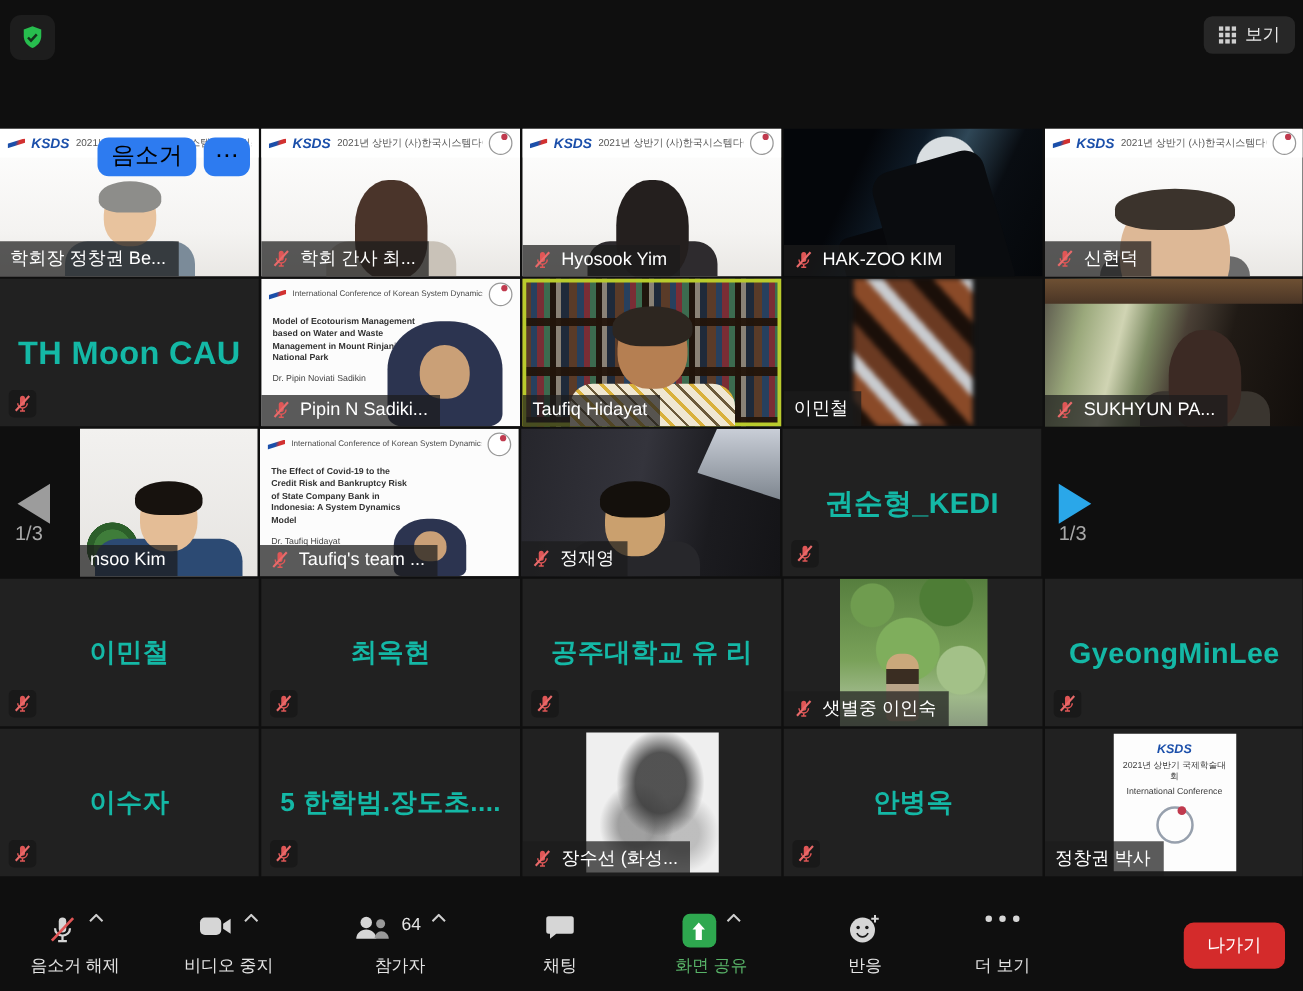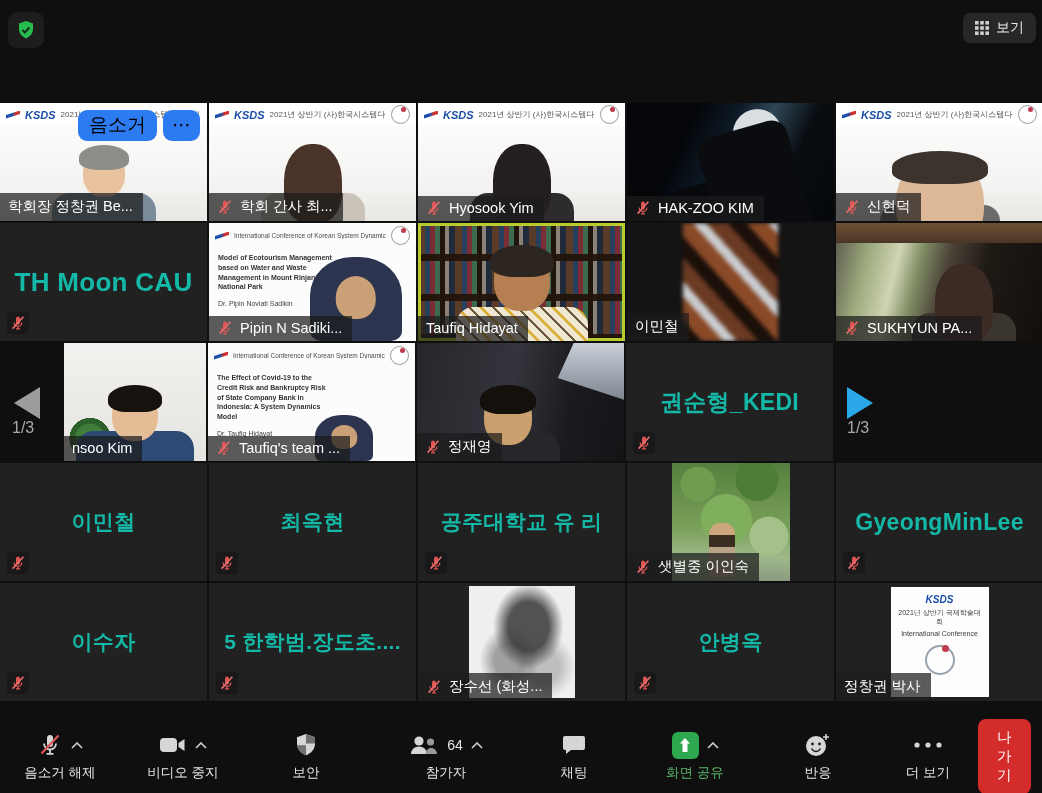--- a/index.html
+++ b/index.html
@@ -144,21 +144,21 @@
     border-bottom:16px solid rgba(0,0,0,0);border-left:26px solid #2aa7e9;cursor:pointer;}
   .pageno{position:absolute;top:76px;left:12px;color:#a8a8a8;font-size:16px;}
   .row3 .tile.narrowL{width:142px;}
   .row3 .tile.narrowR{width:157px;}
 
   
   .toolbar{position:absolute;bottom:0;left:0;width:100%;height:73px;display:flex;
     align-items:center;padding:0 10px;box-sizing:border-box;}
   .titem{position:relative;display:flex;flex-direction:column;align-items:center;
     justify-content:center;gap:5px;cursor:pointer;flex:none;}
-  .ticon-row{display:flex;align-items:center;gap:8px;height:28px;}
+  .ticon-row{display:flex;align-items:flex-start;gap:8px;height:28px;}
   .tlabel{font-size:13.5px;color:#e4e4e4;white-space:nowrap;}
   .titem.green .tlabel{color:#58b368;}
   .count{color:#e4e4e4;font-size:14px;}
   .chev{display:inline-flex;}
   .share-sq{width:27px;height:27px;background:#2ea84f;border-radius:6px;display:flex;
     align-items:center;justify-content:center;}
   .leave-btn{margin-left:auto;background:#d42b2b;color:#fff;border:none;border-radius:8px;
     font-size:14.5px;padding:9px 19px;cursor:pointer;font-family:inherit;margin-right:4px;}
   .w1{width:100px;margin-right:14px;} .w2{width:118px;margin-right:14px;}
   .w3{width:100px;margin-right:26px;} .w4{width:128px;margin-right:16px;}
@@ -640,31 +640,20 @@
         </span>
         <span class="chev">
   <svg viewBox="0 0 12 7" width="12" height="7" aria-hidden="true">
     <polyline points="1,6 6,1 11,6" fill="none" stroke="#cfcfcf" stroke-width="1.6"></polyline>
   </svg>
 </span>
       </div>
       <div class="tlabel">비디오 중지</div>
     </div>
 
-    <div class="titem w3">
-      <div class="ticon-row">
-        <span style="display:inline-flex;">
-          <svg viewBox="0 0 22 24" width="22" height="24">
-            <path d="M11 1l9 3.2v6.3c0 5.6-3.8 9.8-9 11.7-5.2-1.9-9-6.1-9-11.7V4.2z" fill="#d6d6d6"></path>
-            <path d="M11 1l9 3.2v6.3h-9zM11 12.3v9.9c-5.2-1.9-9-6.1-9-11.7v1.8z" fill="#6f6f6f"></path>
-          </svg>
-        </span>
-      </div>
-      <div class="tlabel">보안</div>
-    </div>
 
     <div class="titem w4">
       <div class="ticon-row">
         <span style="display:inline-flex;">
           <svg viewBox="0 0 30 22" width="30" height="22">
             <circle cx="10" cy="7" r="4.6" fill="#d6d6d6"></circle>
             <path d="M2 20c0-4.4 3.6-7.5 8-7.5s8 3.1 8 7.5z" fill="#d6d6d6"></path>
             <circle cx="21.5" cy="8" r="3.6" fill="#9a9a9a"></circle>
             <path d="M16.5 20c.5-3.6 2.7-6 5.5-6 3.3 0 6 2.7 6 6z" fill="#9a9a9a"></path>
           </svg>

